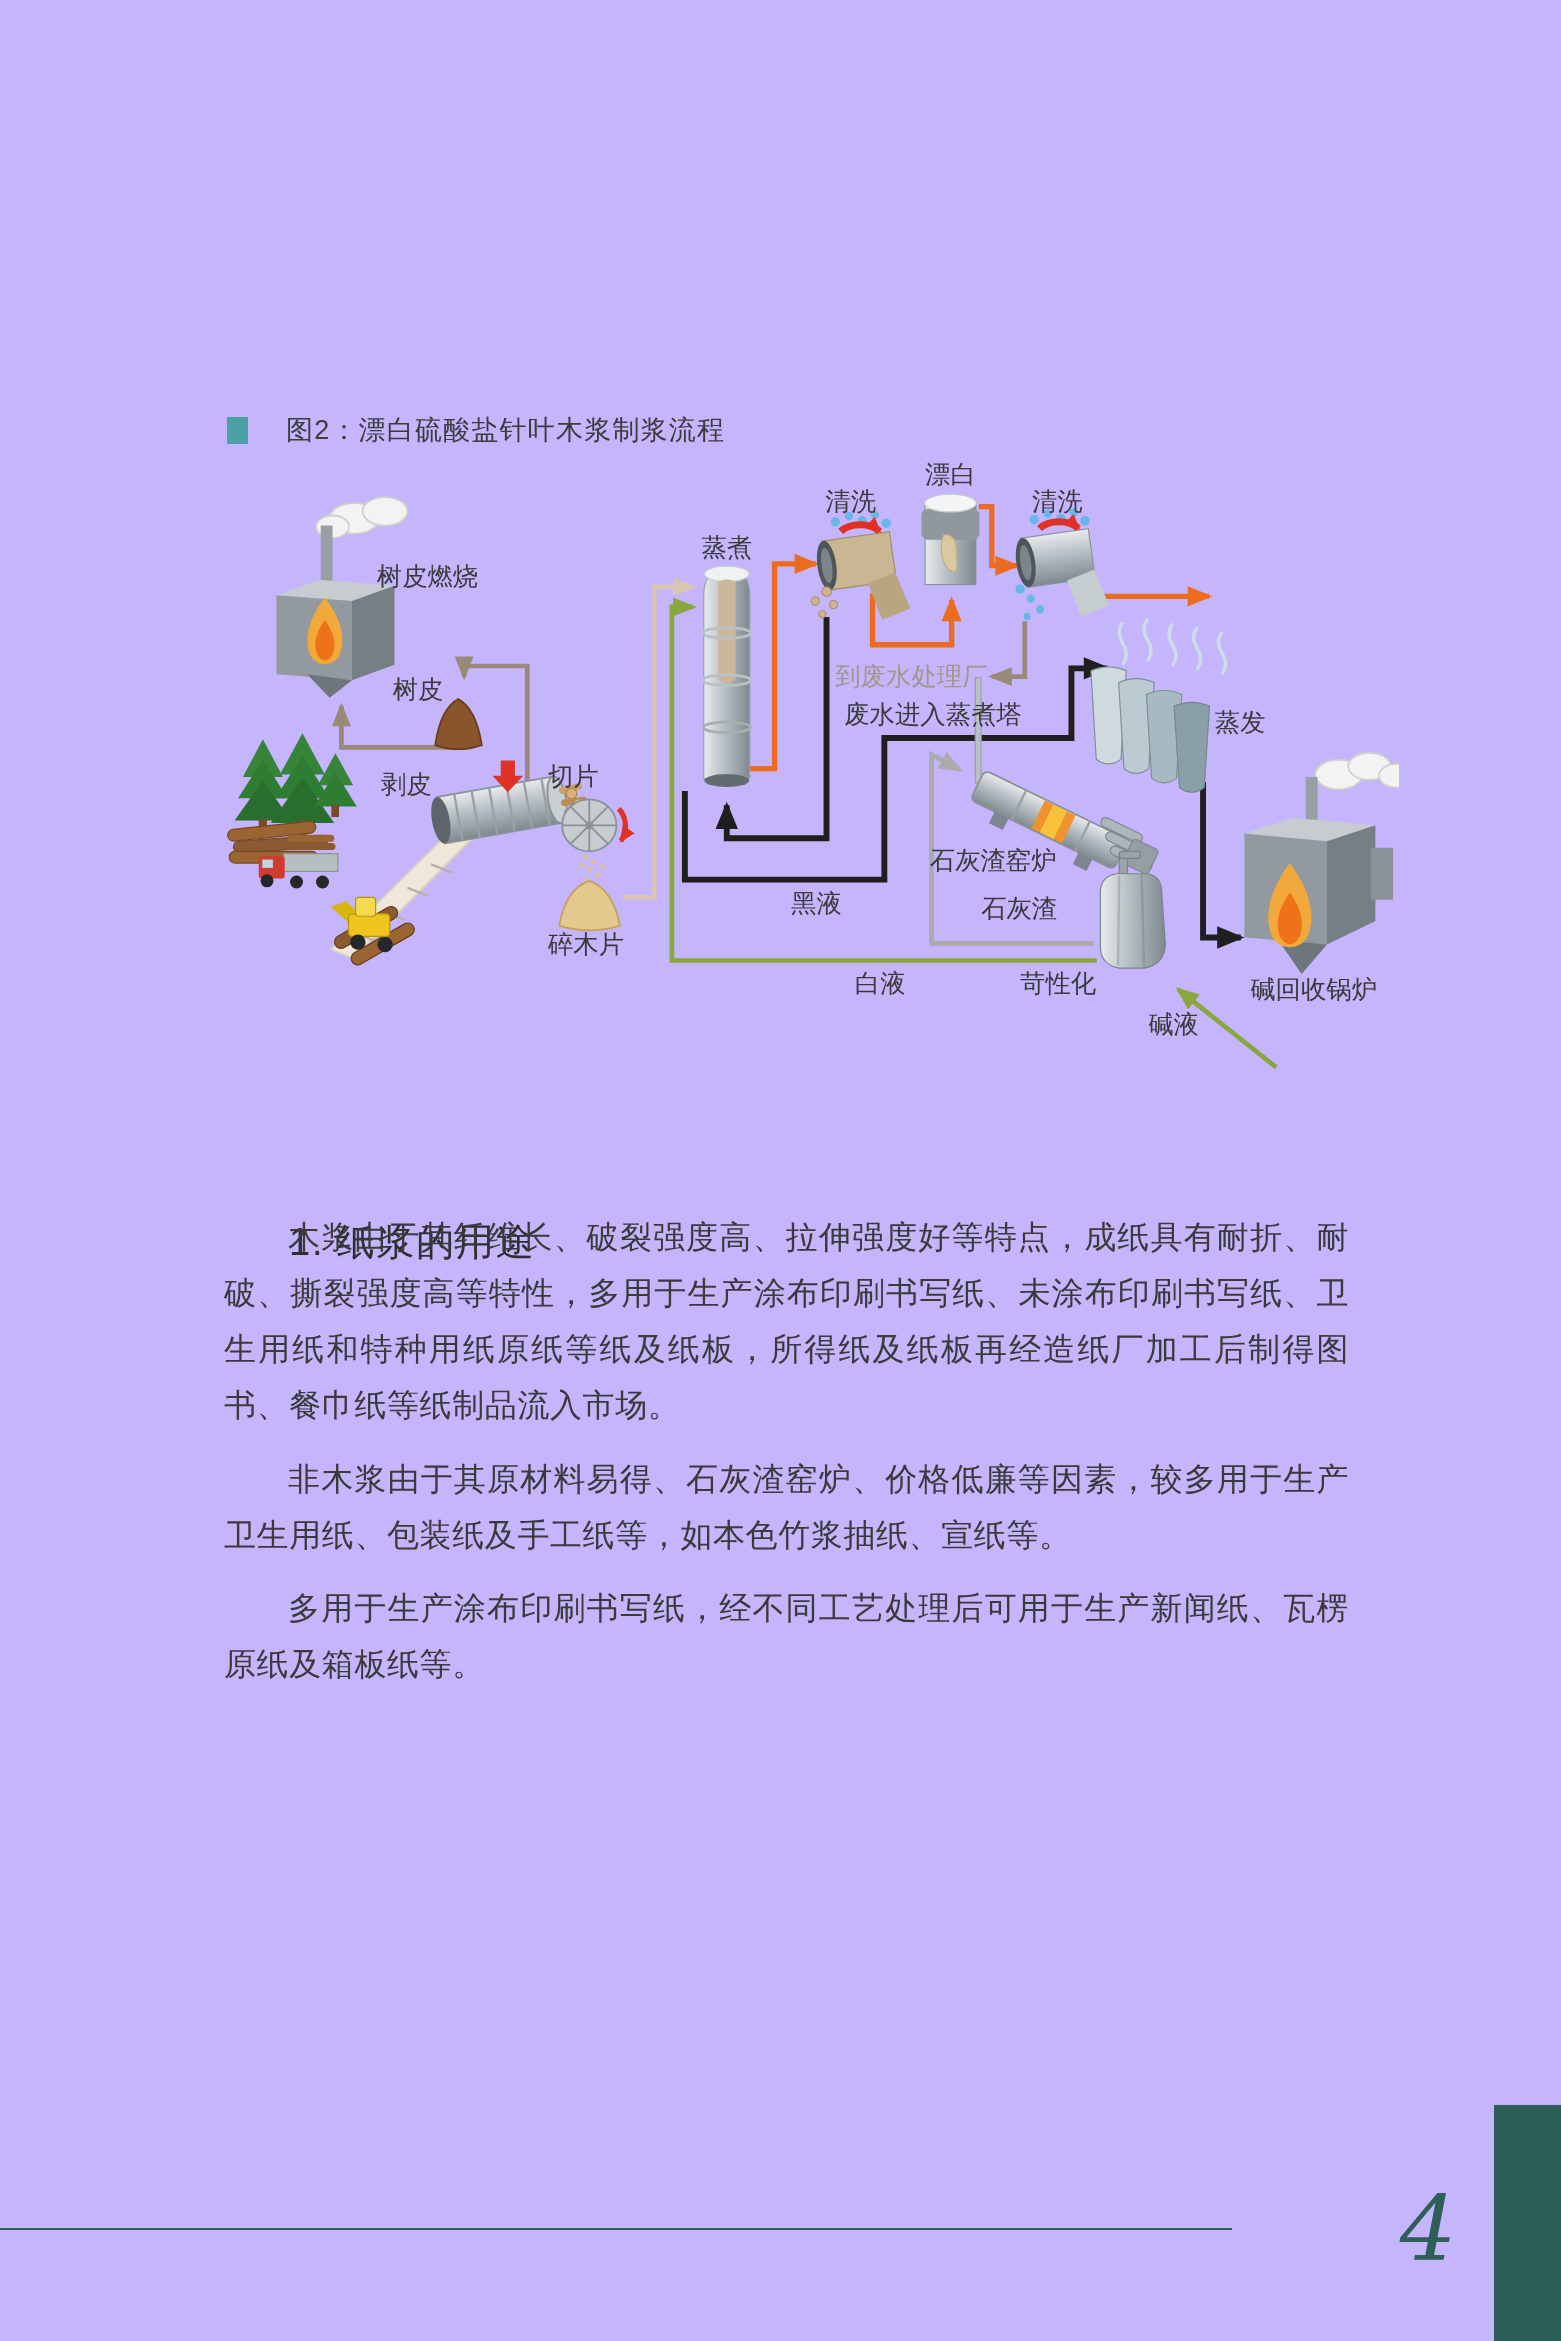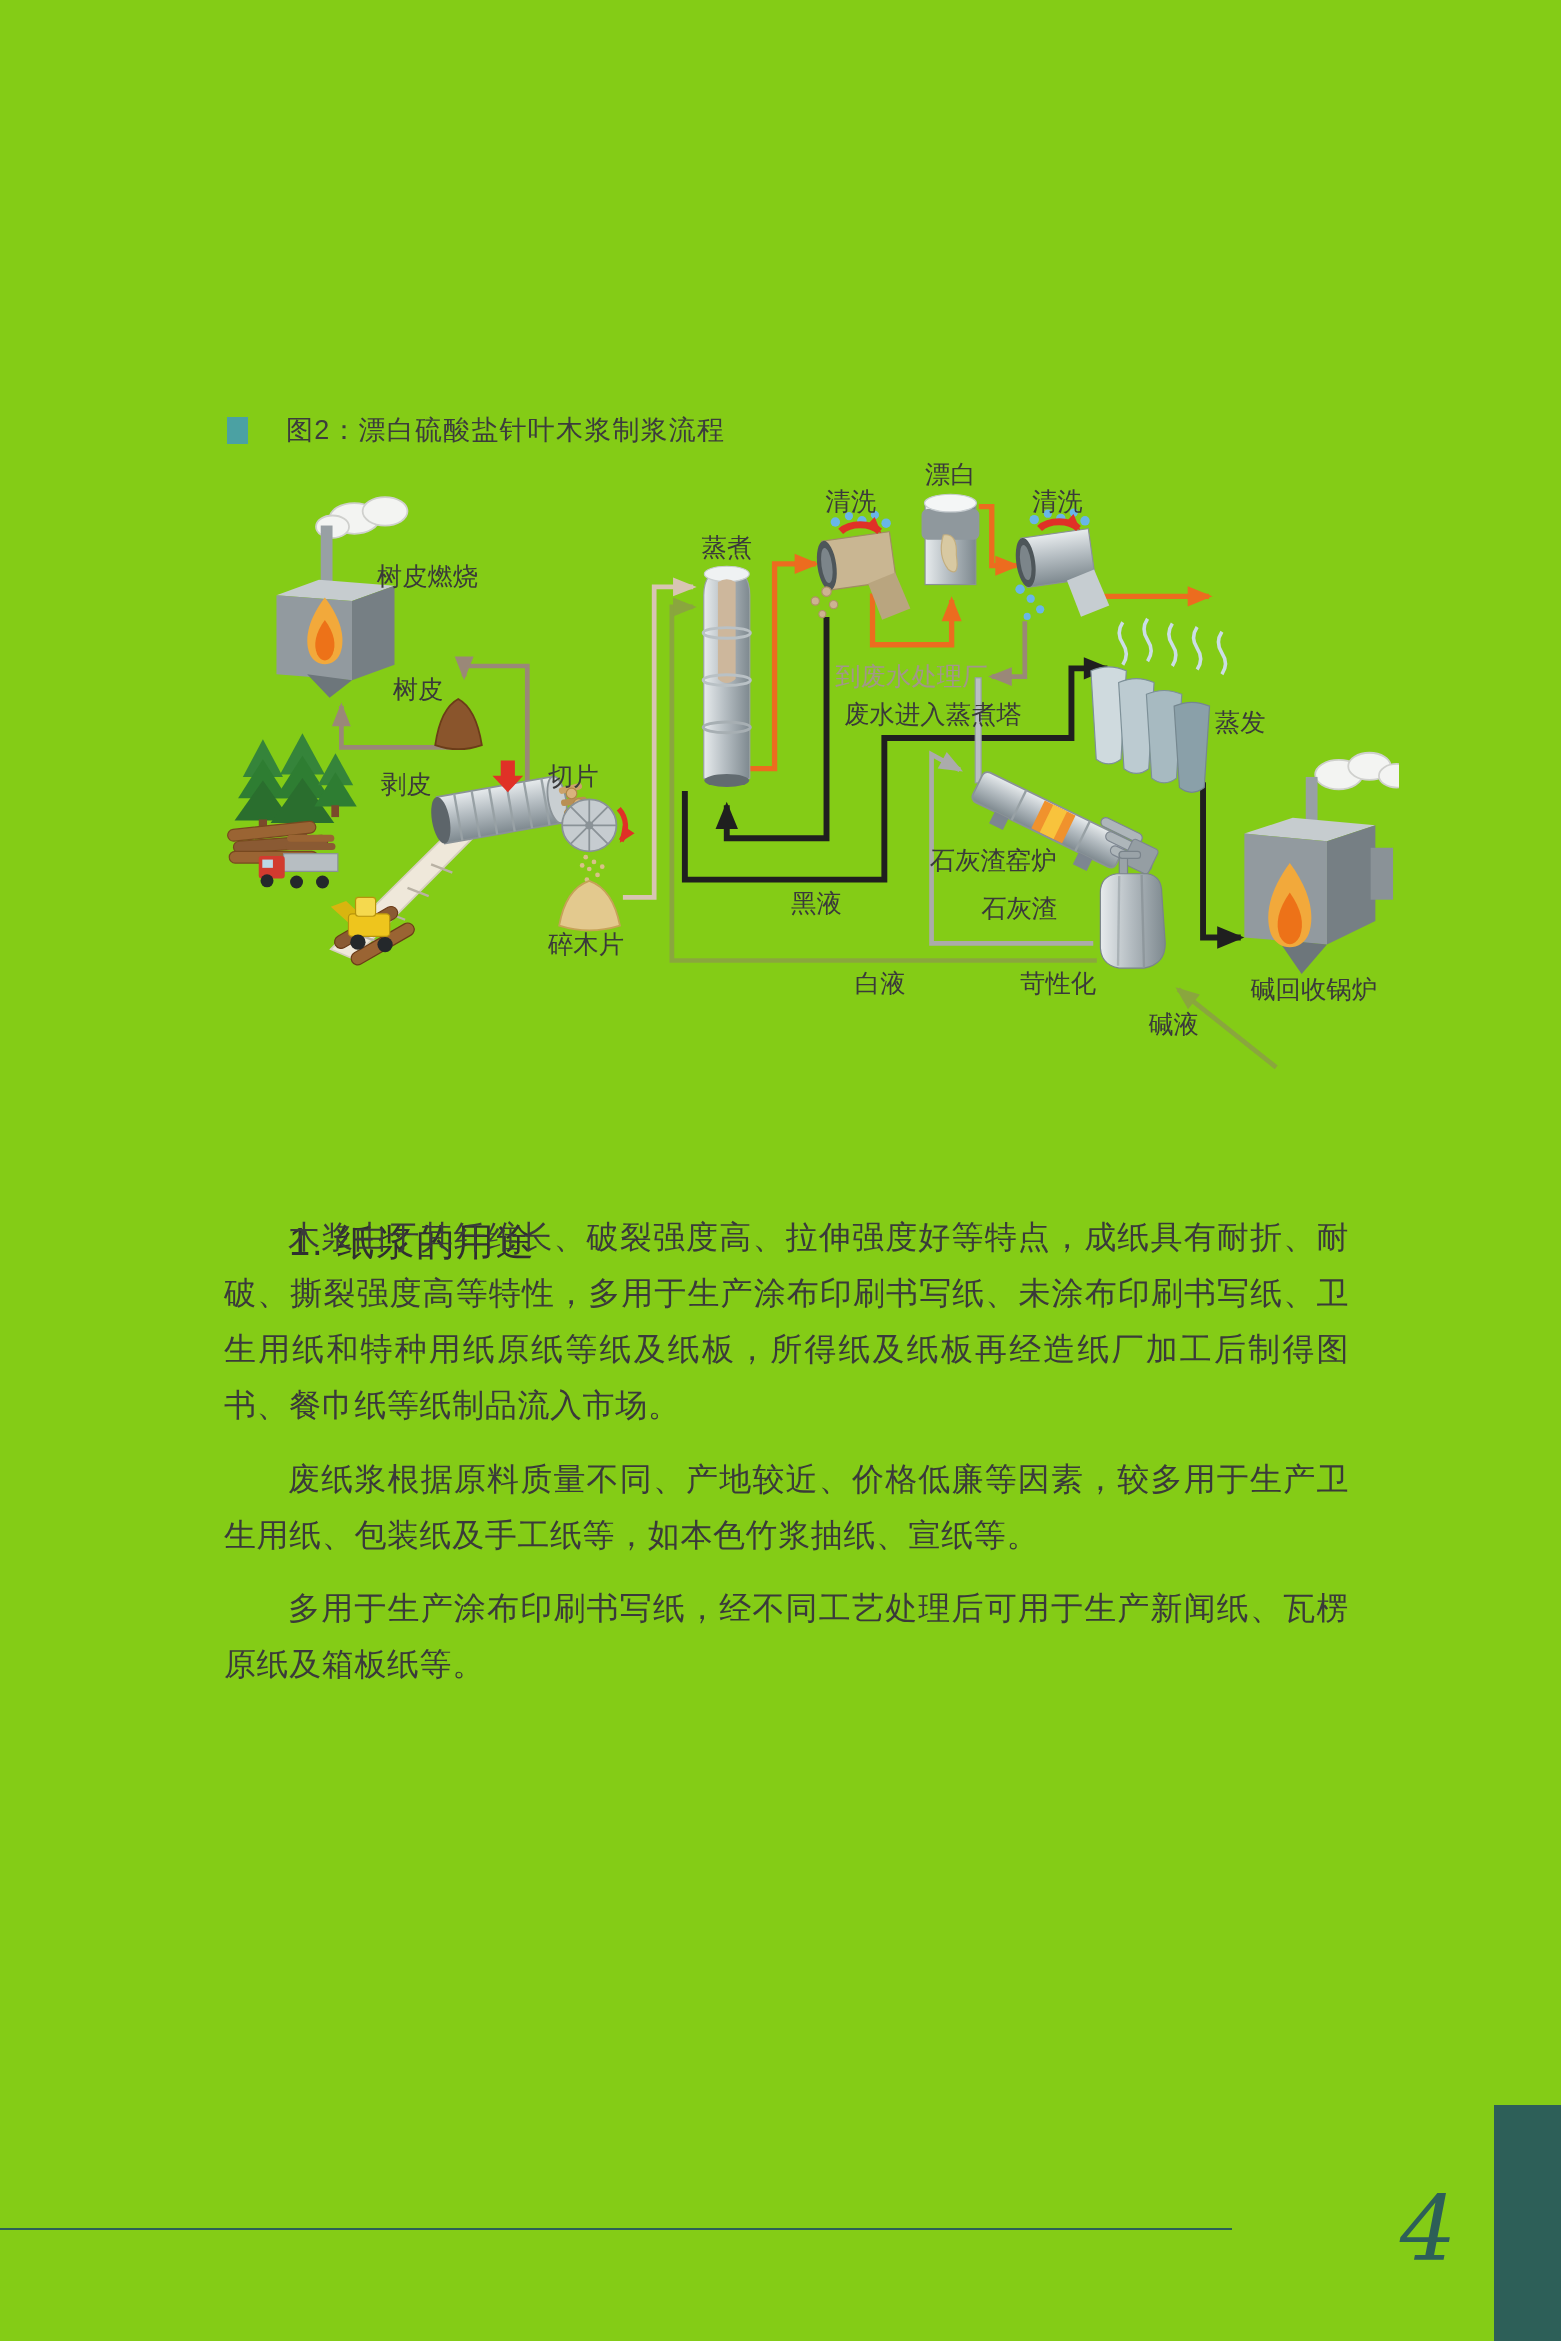--- a/index.html
+++ b/index.html
@@ -1,16 +1,16 @@
 <!DOCTYPE html>
 <html style="font-size:9.4px"><head>
 <meta charset="utf-8">
 <style>
   html,body{margin:0;padding:0;background:#ffffff;}
-  .page{position:relative;width:1561px;height:2342px;background:#84cc16;overflow:hidden;
+  .page{position:relative;width:1561px;height:2342px;background:#c4b5fd;overflow:hidden;
         font-family:"Liberation Sans",sans-serif;color:#3a3a3a;}
   .fig-caption{position:absolute;left:227px;top:412px;display:flex;align-items:center;}
   .fig-bullet{width:21px;height:27px;background:#4BA1A3;margin-right:38px;flex:0 0 auto;}
   .fig-title{font-size:27px;letter-spacing:1.2px;color:#3c3c3c;white-space:nowrap;}
   .diagram{position:absolute;left:195px;top:437px;width:1204px;height:661px;}
   .diagram text{font-family:"Liberation Sans",sans-serif;font-size:43px;fill:#3a3a3a;}
   .diagram text.muted{fill:#A3968A;}
   .sec-heading{position:absolute;left:289px;top:1217px;font-size:38px;color:#2f2f2f;
                letter-spacing:1.8px;white-space:nowrap;}
   .bodytext{position:absolute;left:224px;top:1209px;width:1125px;
@@ -331,21 +331,21 @@
     <text x="1448" y="1680">白液</text>
     <text x="1728" y="1680">苛性化</text>
     <text x="2118" y="1690">碱回收锅炉</text>
     <text x="1945" y="1750">碱液</text>
     <text x="2058" y="1238">蒸发</text>
   </svg>
 
   <div class="sec-heading">1. 纸浆的用途</div>
   <div class="bodytext">
     <p>木浆由于其纤维长、破裂强度高、拉伸强度好等特点，成纸具有耐折、耐破、撕裂强度高等特性，多用于生产涂布印刷书写纸、未涂布印刷书写纸、卫生用纸和特种用纸原纸等纸及纸板，所得纸及纸板再经造纸厂加工后制得图书、餐巾纸等纸制品流入市场。</p>
-    <p>废纸浆根据原料质量不同、产地较近、价格低廉等因素，较多用于生产卫生用纸、包装纸及手工纸等，如本色竹浆抽纸、宣纸等。</p>
+    <p>非木浆由于其原材料易得、石灰渣窑炉、价格低廉等因素，较多用于生产卫生用纸、包装纸及手工纸等，如本色竹浆抽纸、宣纸等。</p>
     <p>多用于生产涂布印刷书写纸，经不同工艺处理后可用于生产新闻纸、瓦楞原纸及箱板纸等。</p>
   </div>
 
   <div class="footer-rule"></div>
   <div class="page-number">4</div>
   <div class="side-bar"></div>
 
 </div>
 
 

